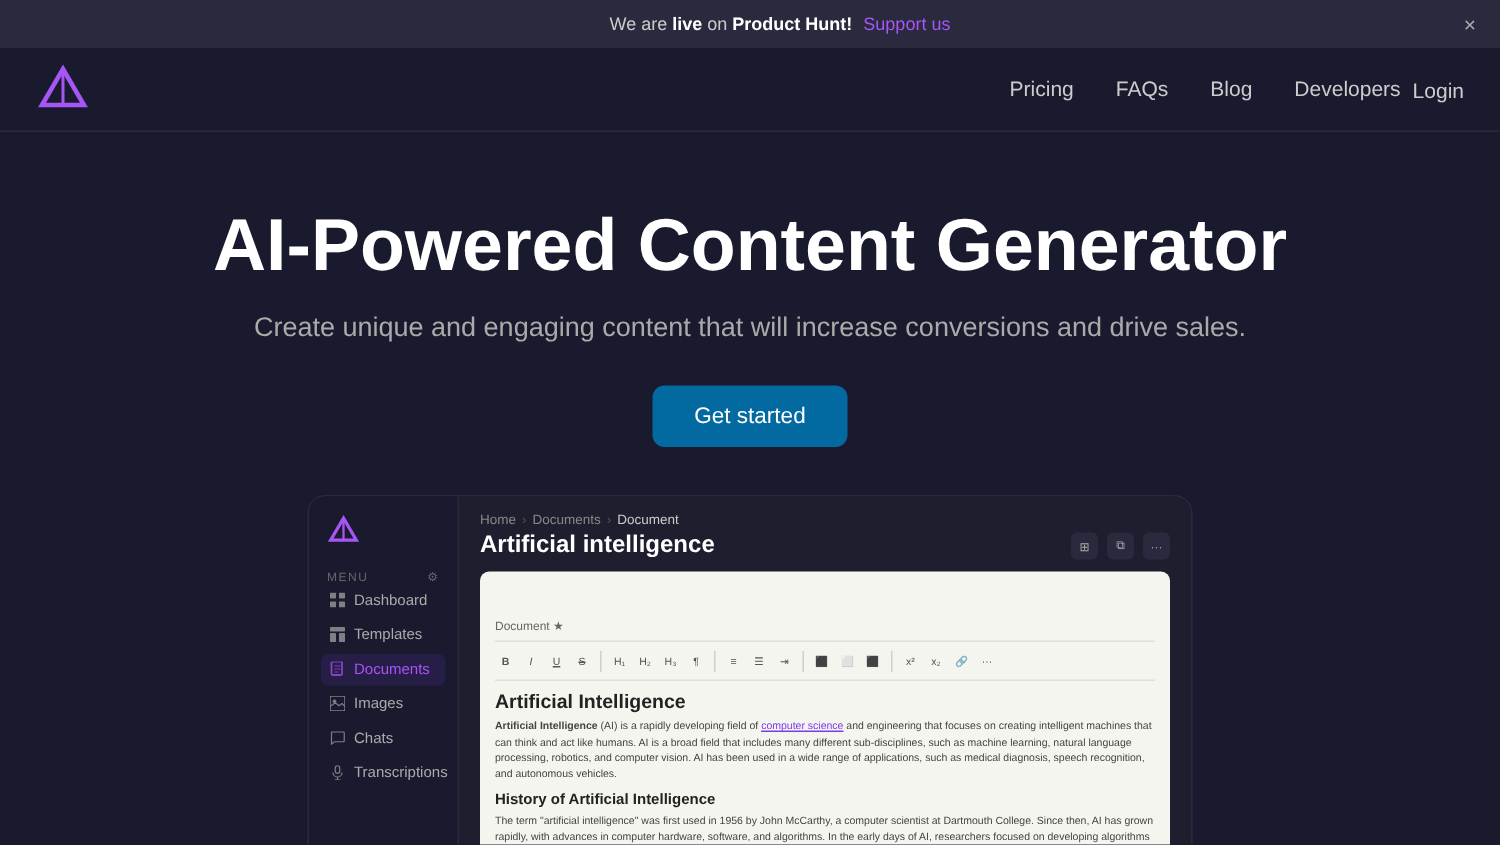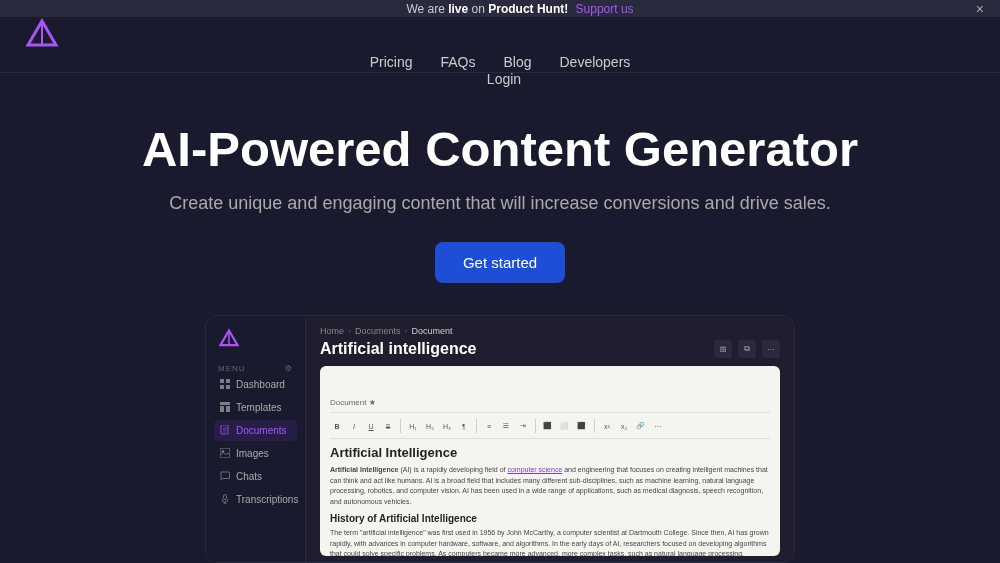--- a/index.html
+++ b/index.html
@@ -8,21 +8,21 @@
       height: 563px;
       overflow: hidden;
       font-family: -apple-system, BlinkMacSystemFont, 'Segoe UI', sans-serif;
       background: #1a1a2e;
       color: #fff;
     }
 
     
     .announcement-bar {
       background: #2a2a3e;
-      height: 17px;
+      height: 32px;
       display: flex;
       align-items: center;
       justify-content: center;
       font-size: 12px;
       color: #ccc;
       position: relative;
       padding-left: 40px;
     }
     .announcement-bar strong {
       color: #fff;
@@ -43,21 +43,20 @@
     }
 
     
     nav {
       background: #1a1a2e;
       height: 56px;
       display: flex;
       align-items: center;
       padding: 0 24px;
       border-bottom: 1px solid #2a2a3e;
-      flex-direction: column;
     }
     .logo {
       display: flex;
       align-items: center;
       margin-right: auto;
     }
     .logo-icon {
       width: 36px;
       height: 36px;
     }
@@ -101,21 +100,21 @@
       font-weight: 700;
       color: #fff;
       margin-bottom: 16px;
     }
     .hero p {
       font-size: 18px;
       color: #aaa;
       margin-bottom: 28px;
     }
     .btn-get-started {
-      background: #1d4ed8;
+      background: #0369a1;
       color: #fff;
       border: none;
       padding: 12px 28px;
       border-radius: 8px;
       font-size: 15px;
       cursor: pointer;
       display: inline-block;
     }
 
     

